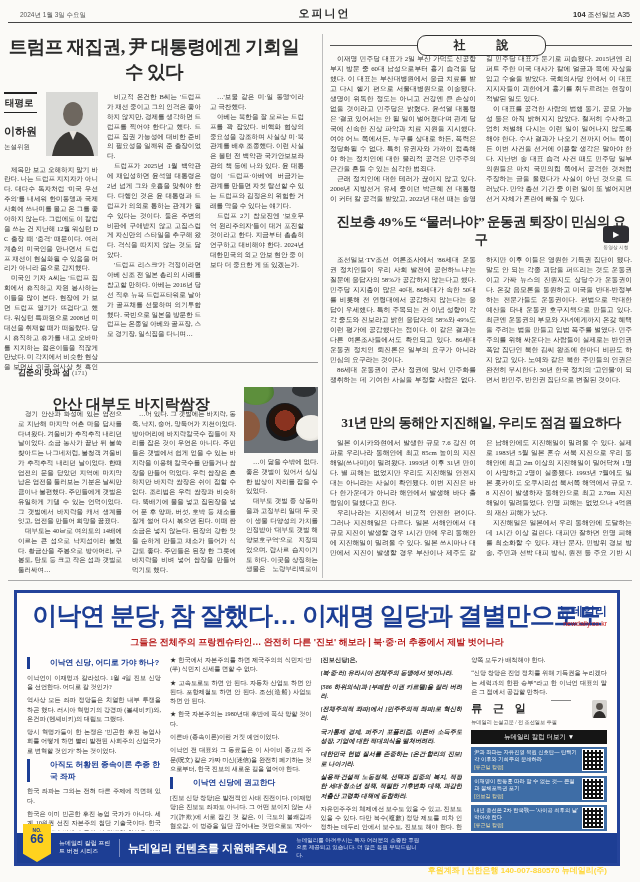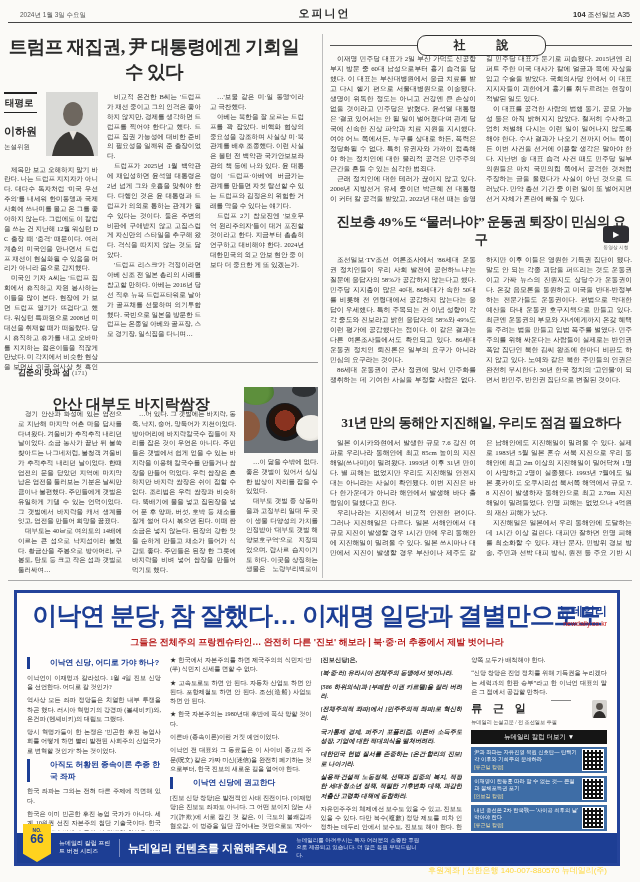--- a/index.html
+++ b/index.html
@@ -81,21 +81,21 @@
   .qr::before{content:"";display:block;width:100%;height:100%;background:repeating-linear-gradient(0deg,#111 0 2px,transparent 2px 4px),repeating-linear-gradient(90deg,#111 0 2px,#fff 2px 4px);}
   
   .ad-footer{position:absolute;left:0;bottom:0;width:100%;height:30px;background:#1d3e94;display:flex;align-items:center;gap:8px;color:#fff;font-family:"Liberation Sans",sans-serif;box-sizing:border-box;padding:0 10px 0 6px;}
   .no-badge{width:28px;height:38px;margin-top:-10px;background:#ffd21e;color:#1d3e94;text-align:center;clip-path:polygon(0 0,100% 0,100% 78%,50% 100%,0 78%);flex:none;}
   .no-label{font-size:5px;font-weight:bold;padding-top:3px;}
   .no-num{font-size:12px;font-weight:bold;line-height:1;text-align:center;}
   .series{font-size:6px;line-height:1.3;width:52px;}
   .f-div{width:1px;height:18px;background:#7a8cc0;}
   .support-title{font-size:11px;font-weight:bold;white-space:nowrap;}
   .support-desc{font-size:5.5px;line-height:1.35;flex:1;color:#dfe6f7;}
-  .account{font-size:8px;font-weight:normal;color:#ffd83d;white-space:nowrap;margin-top:44px;}
+  .account{font-size:8px;font-weight:bold;color:#ffd83d;white-space:nowrap;margin-top:44px;}
 </style>
 </head>
 <body>
 
 <div class="page-header">
   <div class="ph-date">2024년 1월 3일 수요일</div>
   <div class="ph-section">오피니언</div>
   <div class="ph-right">
     <b>104</b>
     <span>조선일보</span>

